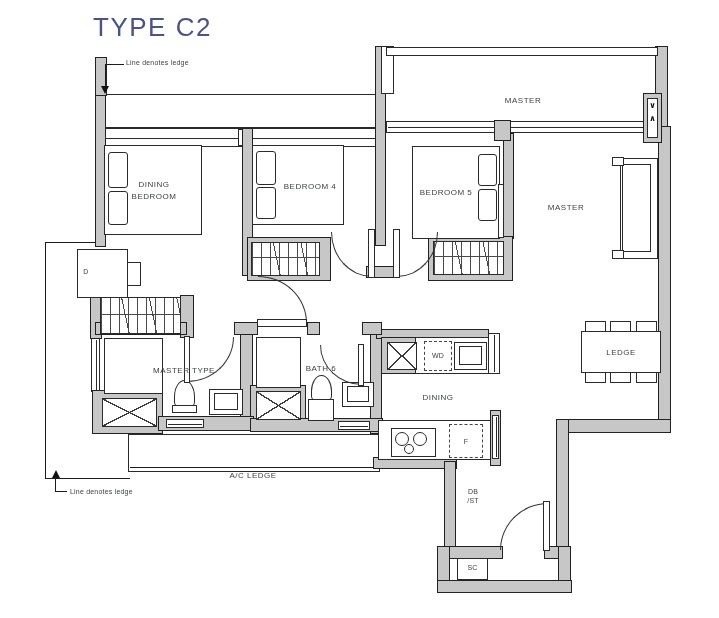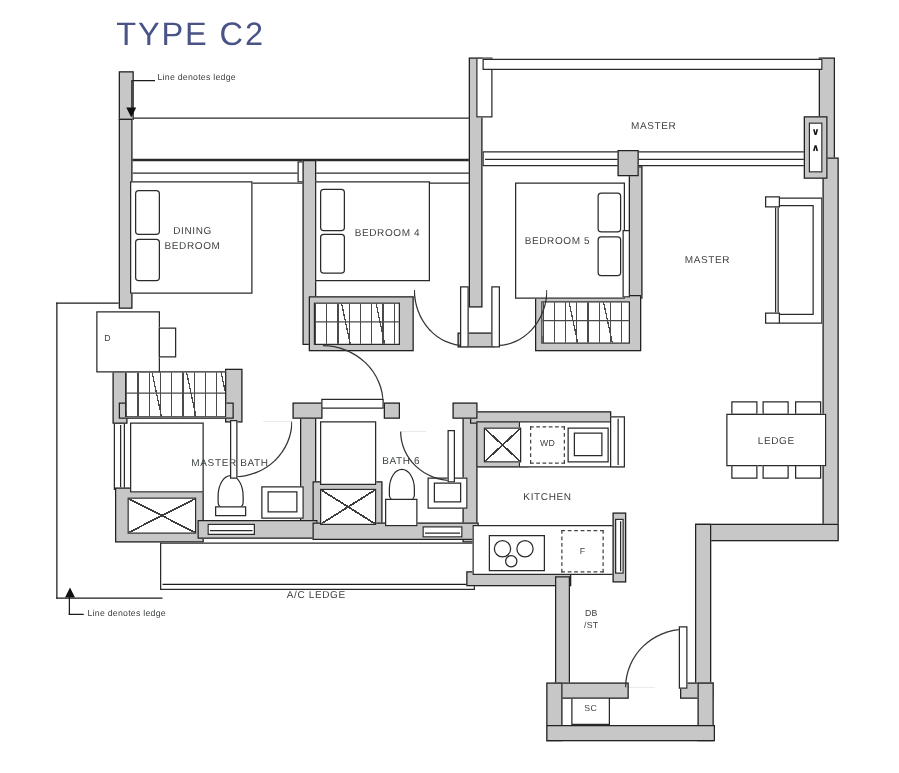--- a/index.html
+++ b/index.html
@@ -192,22 +192,22 @@
   <div class="ln" style="left:55px;top:477px;width:1px;height:15px"></div>
   <div class="ln" style="left:55px;top:491px;width:12px;height:1px"></div>
   <div class="lb sm" style="left:70px;top:487px;text-align:left">Line denotes ledge</div>
 
   <div class="lb" style="left:122px;top:179px;width:64px">DINING BEDROOM</div>
   <div class="lb" style="left:272px;top:181px;width:76px">BEDROOM 4</div>
   <div class="lb" style="left:408px;top:187px;width:76px">BEDROOM 5</div>
   <div class="lb" style="left:534px;top:202px;width:64px">MASTER</div>
   <div class="lb" style="left:491px;top:95px;width:64px">MASTER</div>
   <div class="lb" style="left:589px;top:347px;width:64px">LEDGE</div>
-  <div class="lb" style="left:406px;top:392px;width:64px">KITCHEN</div>
-  <div class="lb" style="left:152px;top:365px;width:64px">MASTER BATH</div>
+  <div class="lb" style="left:406px;top:392px;width:64px">DINING</div>
+  <div class="lb" style="left:152px;top:365px;width:64px">MASTER TYPE</div>
   <div class="lb" style="left:289px;top:363px;width:64px">BATH 6</div>
   <div class="lb" style="left:193px;top:470px;width:120px">A/C LEDGE</div>
 
   <div class="lb sm" style="left:424px;top:351px;width:28px">WD</div>
   <div class="lb sm" style="left:449px;top:437px;width:34px">F</div>
   <div class="lb sm" style="left:78px;top:267px;width:16px">D</div>
   <div class="lb sm" style="left:460px;top:487px;width:26px">
     <div>DB</div>
     <div>/ST</div>
   </div>

